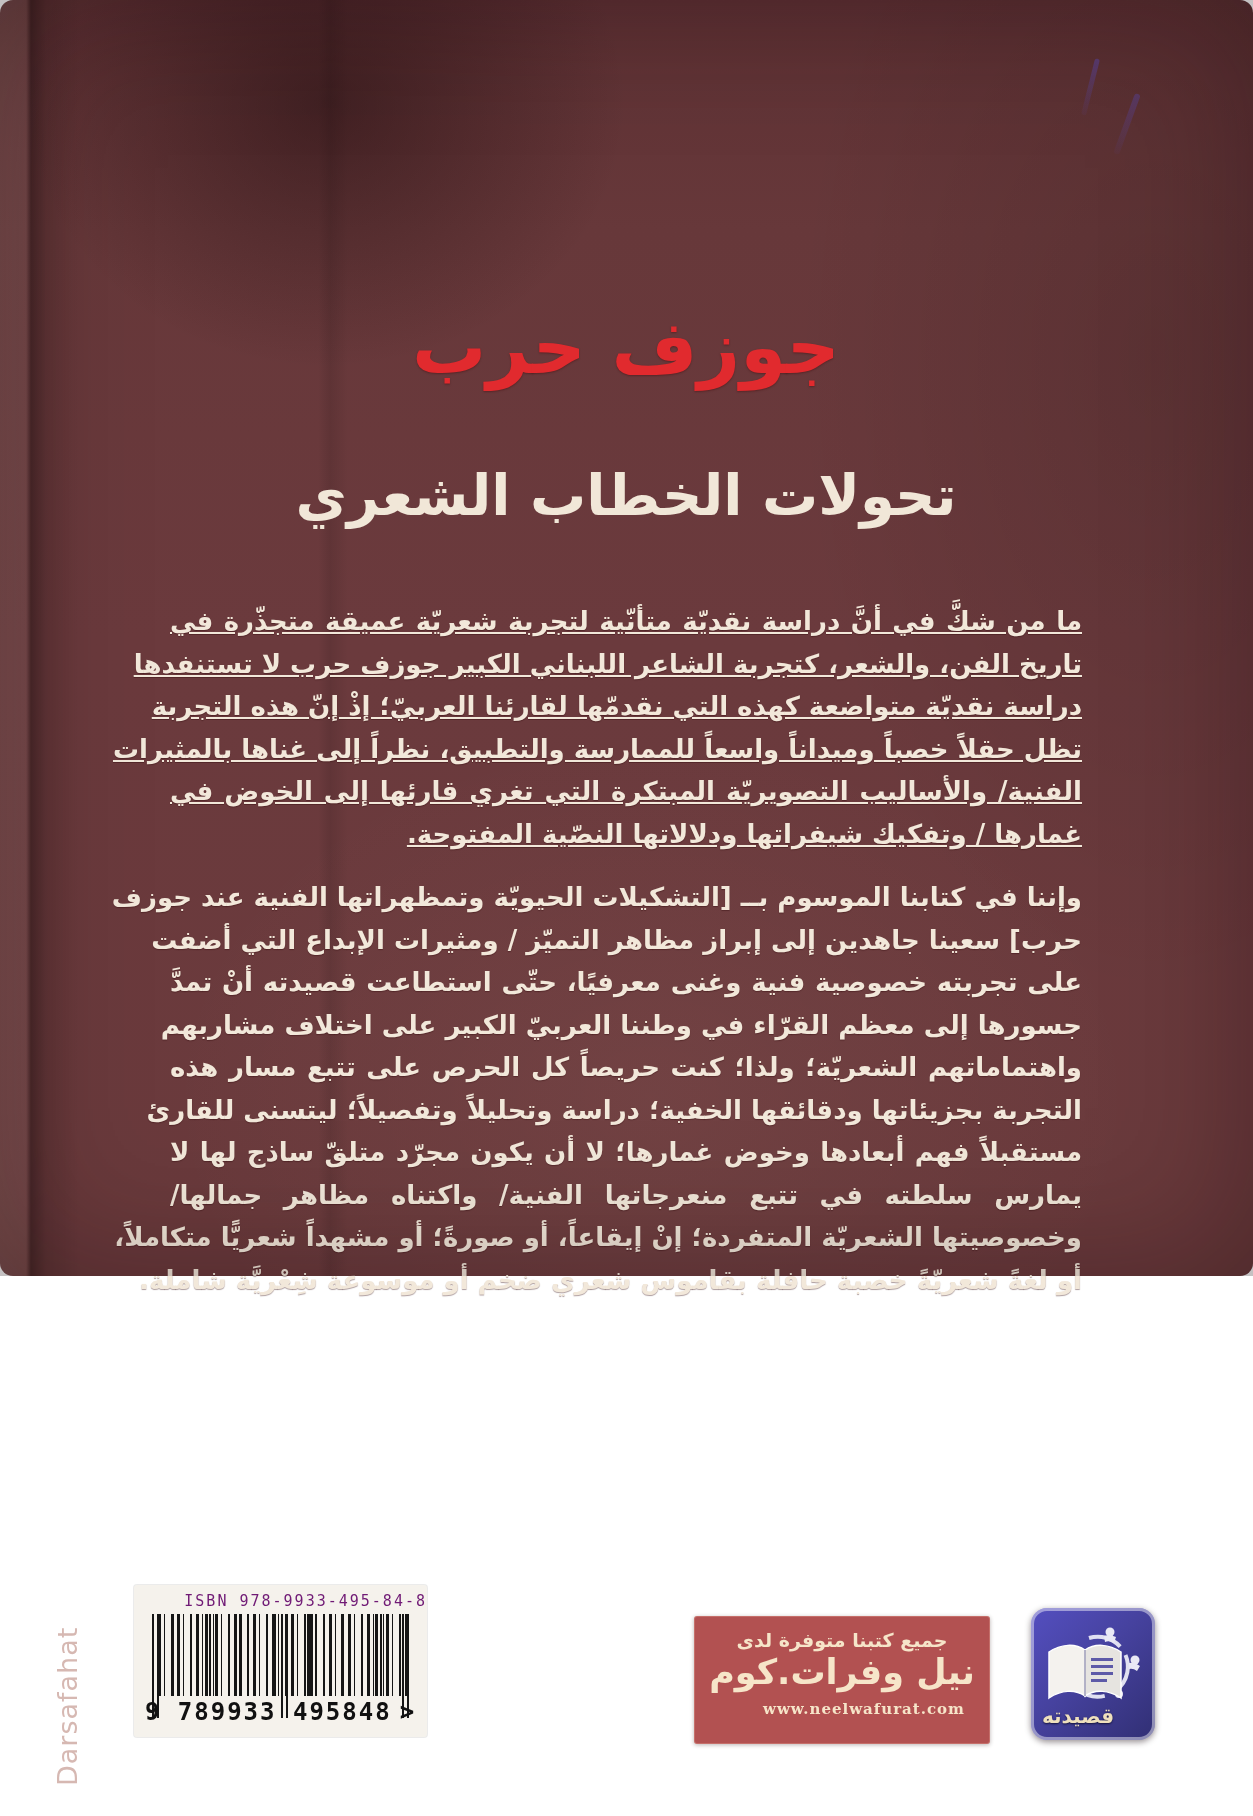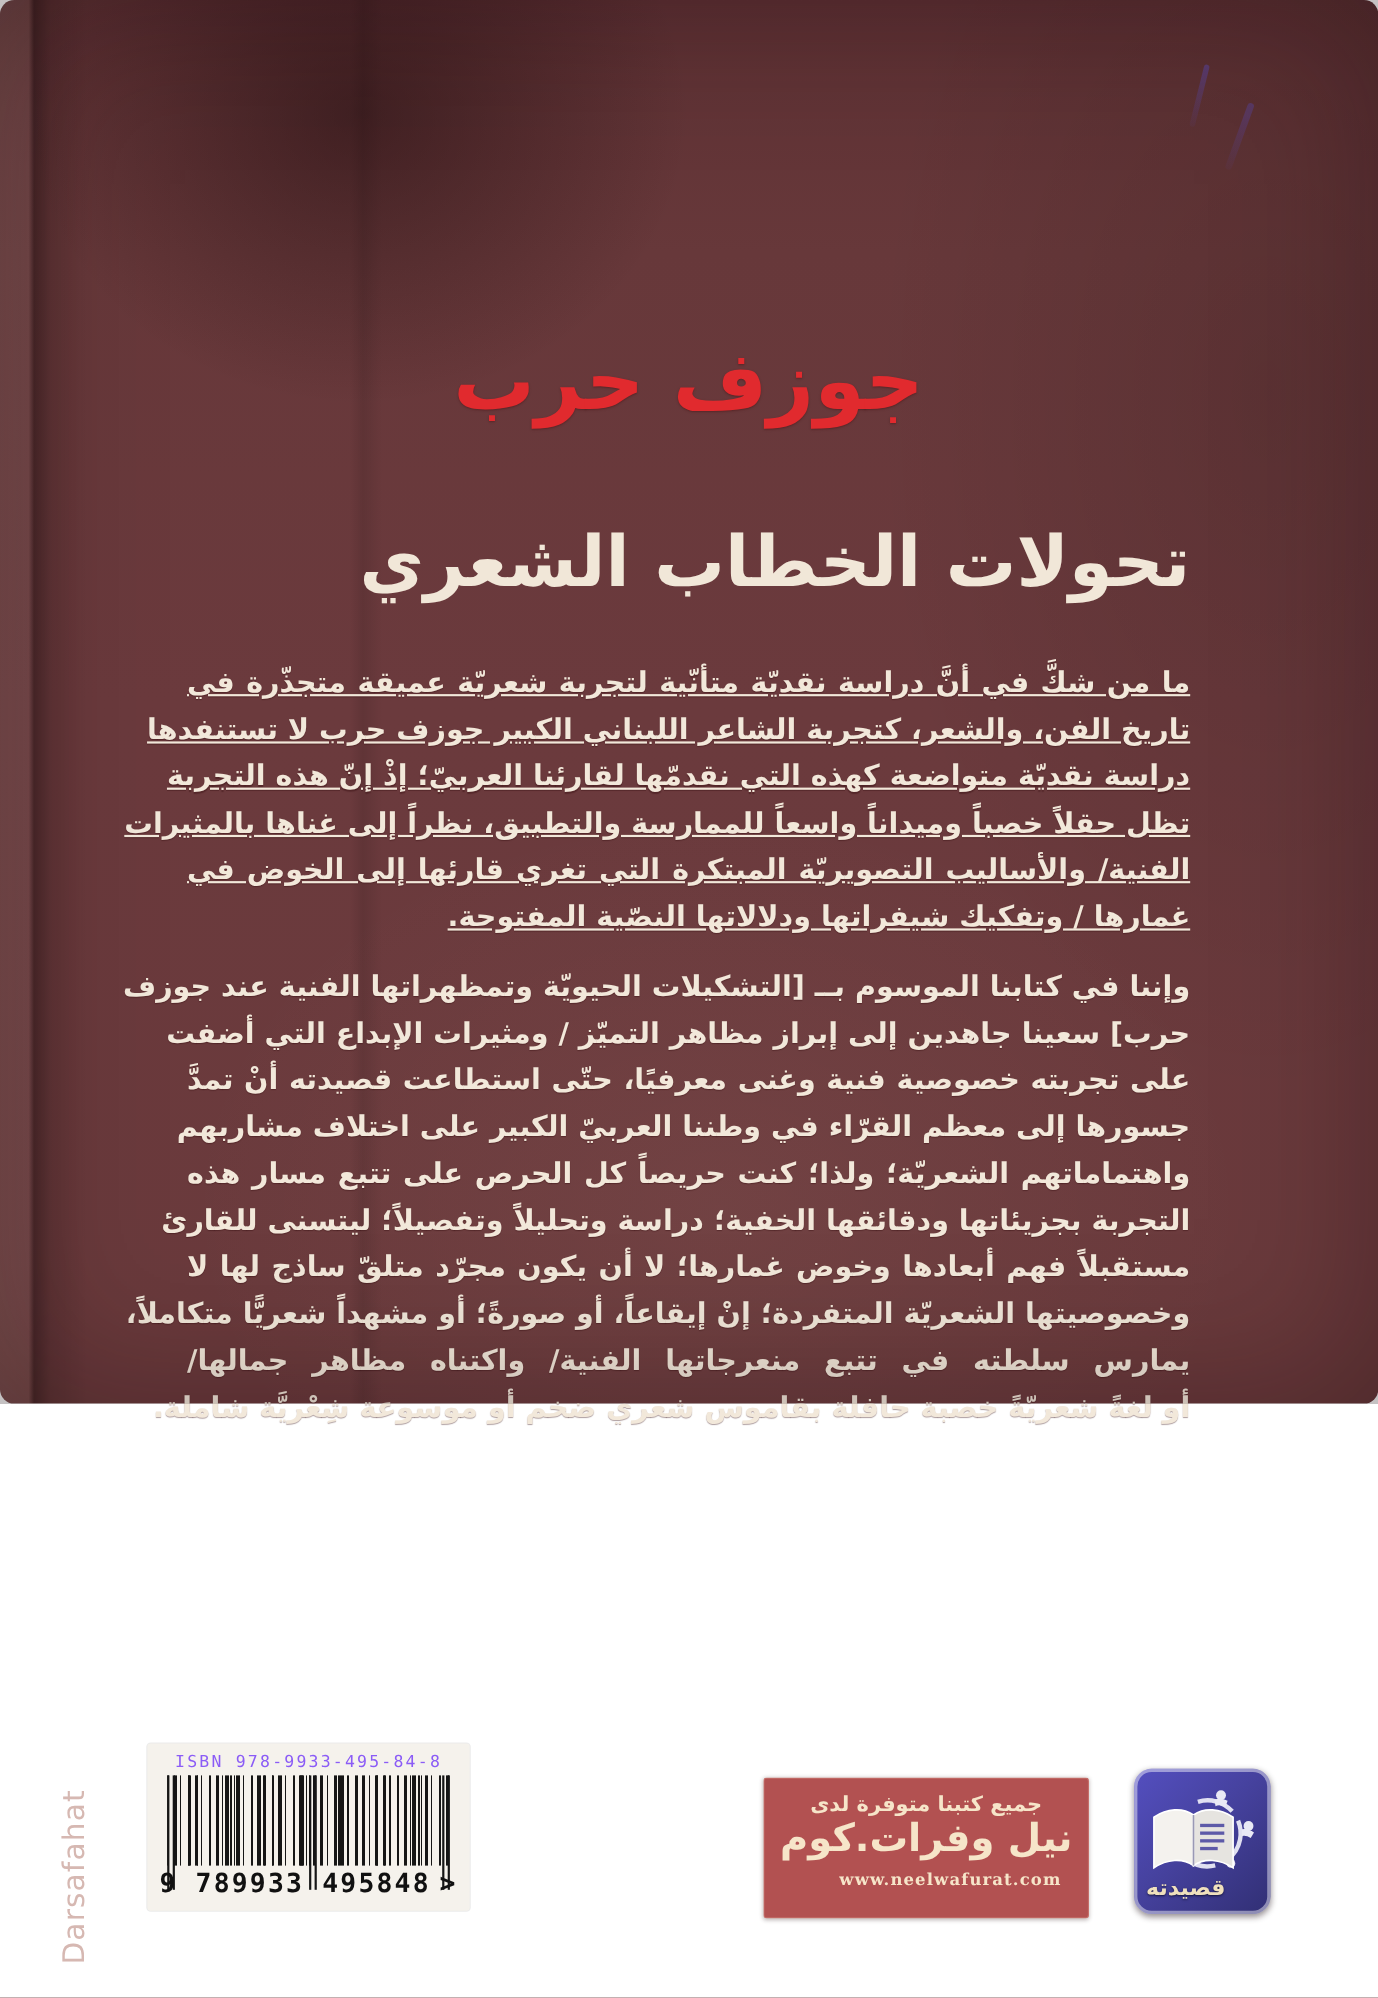--- a/index.html
+++ b/index.html
@@ -44,24 +44,24 @@
     left: 170px; top: 310px; width: 912px;
     text-align: center;
     color: #e12a2e;
     font-size: 74px;
     font-weight: bold;
     line-height: 1;
     text-shadow: 0 1px 2px rgba(60,0,0,0.35);
   }
   .title {
     position: absolute;
-    left: 170px; top: 480px; width: 912px;
-    text-align: right;
+    left: 170px; top: 468px; width: 912px;
+    text-align: center;
     color: #f1e7d8;
-    font-size: 64px;
+    font-size: 56px;
     font-weight: bold;
     line-height: 1;
   }
   .para {
     position: absolute;
     left: 170px; width: 912px;
     direction: rtl;
     color: #f2e8da;
     font-size: 26px;
     font-weight: bold;
@@ -90,26 +90,26 @@
 
   .barcode-panel {
     position: absolute;
     left: 134px; top: 1585px;
     width: 293px; height: 152px;
     background: #f5f2ec;
     border-radius: 3px;
     box-shadow: 0 0 0 1px rgba(0,0,0,0.08);
   }
   .isbn-label {
-    text-align: center;
+    text-align: right;
     padding-top: 7px;
     font-family: "DejaVu Sans Mono", monospace;
     font-size: 15px;
     letter-spacing: 2px;
-    color: #8b5cf6;
+    color: #701a75;
     white-space: nowrap;
   }
   .bars-wrap {
     position: relative;
     margin: 4px 18px 0 18px;
     height: 82px;
   }
   .bars {
     position: absolute;
     inset: 0;
@@ -199,22 +199,22 @@
   </div>
 
   <div class="para p2">
     <div class="pline">وإننا في كتابنا الموسوم بــ [التشكيلات الحيويّة وتمظهراتها الفنية عند جوزف</div>
     <div class="pline">حرب] سعينا جاهدين إلى إبراز مظاهر التميّز / ومثيرات الإبداع التي أضفت</div>
     <div class="pline">على تجربته خصوصية فنية وغنى معرفيًا، حتّى استطاعت قصيدته أنْ تمدَّ</div>
     <div class="pline">جسورها إلى معظم القرّاء في وطننا العربيّ الكبير على اختلاف مشاربهم</div>
     <div class="pline">واهتماماتهم الشعريّة؛ ولذا؛ كنت حريصاً كل الحرص على تتبع مسار هذه</div>
     <div class="pline">التجربة بجزيئاتها ودقائقها الخفية؛ دراسة وتحليلاً وتفصيلاً؛ ليتسنى للقارئ</div>
     <div class="pline">مستقبلاً فهم أبعادها وخوض غمارها؛ لا أن يكون مجرّد متلقّ ساذج لها لا</div>
+    <div class="pline">يمارس سلطته في تتبع منعرجاتها الفنية/ واكتناه مظاهر جمالها/</div>
     <div class="pline">وخصوصيتها الشعريّة المتفردة؛ إنْ إيقاعاً، أو صورةً؛ أو مشهداً شعريًّا متكاملاً،</div>
-    <div class="pline">يمارس سلطته في تتبع منعرجاتها الفنية/ واكتناه مظاهر جمالها/</div>
     <div class="pline last">أو لغةً شعريّةً خصبة حافلة بقاموس شعري ضخم أو موسوعة شِعْريَّة شاملة.</div>
   </div>
 
   <div class="spine-text">Darsafahat</div>
 
   <div class="barcode-panel">
     <div class="isbn-label">ISBN 978-9933-495-84-8</div>
     <div class="bars-wrap">
       <div class="bars"></div>
       <div class="guard g1"></div>

